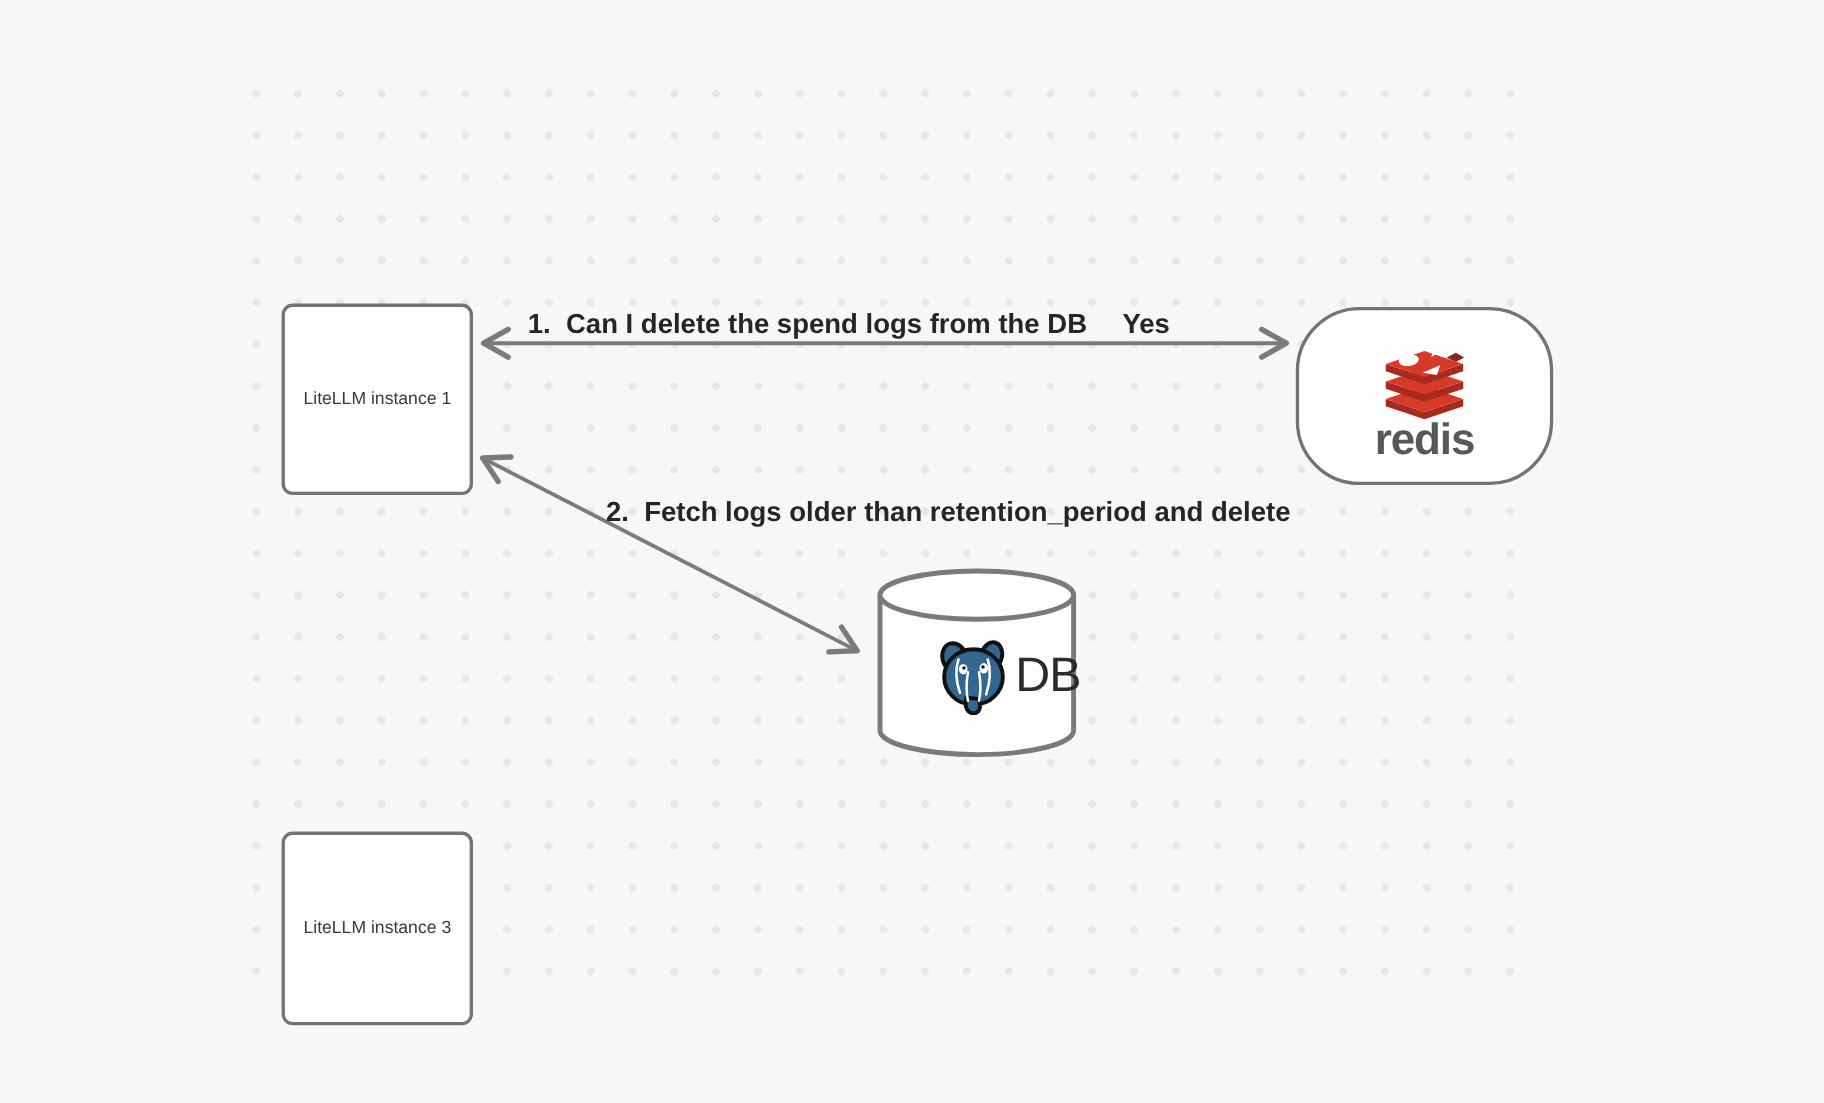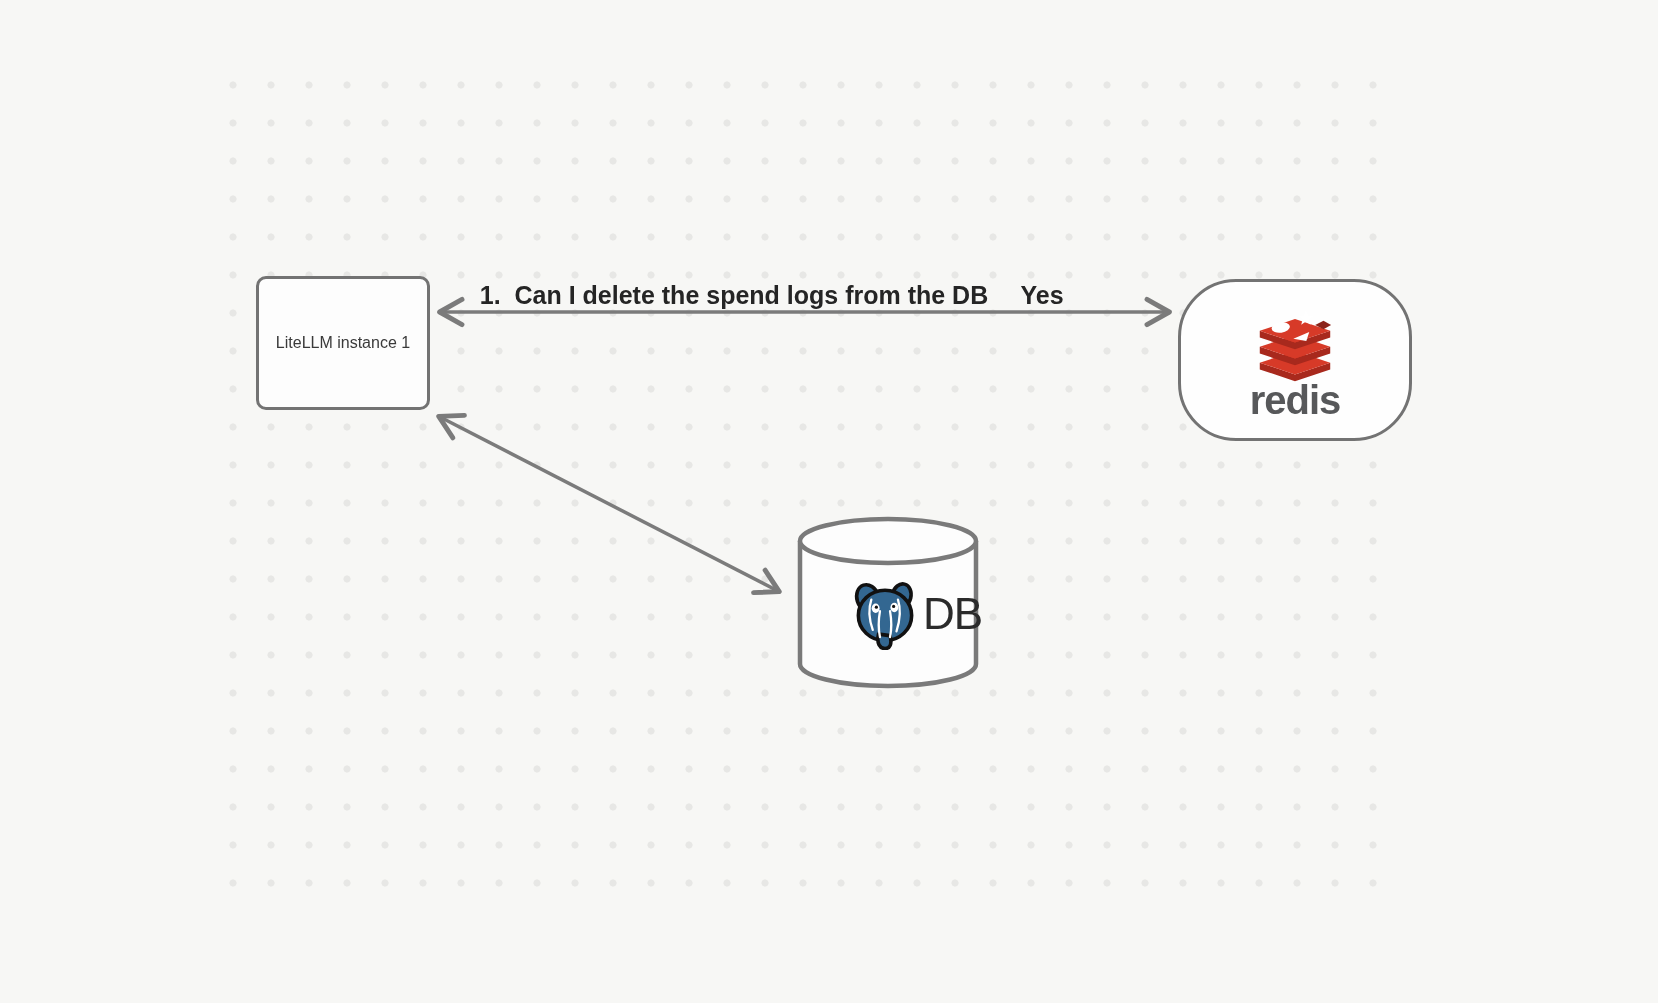--- a/index.html
+++ b/index.html
@@ -23,21 +23,21 @@
     width:174px;height:176px;
     background:#fdfdfd;
     border:3.5px solid #737373;
     border-radius:10px;
     box-sizing:border-box;
     display:flex;align-items:center;justify-content:center;
   }
   .node-box .node-label{
     font-size:16px;color:#3a3a3a;text-align:center;
   }
-  #box-instance-1{left:256px;top:276px;height:134px;}
+  #box-instance-1{left:256px;top:276px;height:174px;}
   #box-instance-2{left:256px;top:513px;}
   #box-instance-3{left:256px;top:756px;}
 
   #redis-node{
     position:absolute;left:1178px;top:279px;width:234px;height:162px;
     background:#fefefe;
     border:3.5px solid #737373;
     border-radius:58px;
     box-sizing:border-box;
     display:flex;flex-direction:column;align-items:center;justify-content:center;
@@ -80,20 +80,23 @@
       <marker id="arrowhead" markerWidth="9" markerHeight="9" refX="7" refY="4.5" orient="auto-start-reverse" markerUnits="strokeWidth">
         <path d="M1,0.9 L7.4,4.5 L1,8.1" fill="none" stroke="#7b7b7b" stroke-width="1.4" stroke-linecap="round" stroke-linejoin="round"></path>
       </marker>
     </defs>
     <line x1="441" y1="312" x2="1168" y2="312" stroke="#7b7b7b" stroke-width="3.5" marker-start="url(#arrowhead)" marker-end="url(#arrowhead)"></line>
     <line x1="440" y1="417" x2="778" y2="591" stroke="#7b7b7b" stroke-width="3.5" marker-start="url(#arrowhead)" marker-end="url(#arrowhead)"></line>
   </svg>
 
   <div class="node-box" id="box-instance-1">
     <span class="node-label">LiteLLM instance 1</span>
+  </div>
+  <div class="node-box" id="box-instance-3">
+    <span class="node-label">LiteLLM instance 3</span>
   </div>
 
   <div id="redis-node">
     <svg width="84" height="78" viewBox="0 0 100 93">
 
       <g>
         <polygon points="8,70 50,84 92,70 92,78 50,92 8,78" fill="#a8291d"></polygon>
         <polygon points="8,70 50,56 92,70 50,84" fill="#d73a28"></polygon>
       </g>
 
@@ -138,14 +141,15 @@
       <ellipse cx="37" cy="42" rx="5.5" ry="6.5" fill="#ffffff"></ellipse>
       <ellipse cx="63" cy="41" rx="5.5" ry="6.5" fill="#ffffff"></ellipse>
       <circle cx="38" cy="40.5" r="2.2" fill="#111111"></circle>
       <circle cx="62" cy="39.5" r="2.2" fill="#111111"></circle>
     </svg>
     <span class="db-label">DB</span>
   </div>
 
   <div class="edge-label" id="edge1-label">1.  Can I delete the spend logs from the DB</div>
   <div class="edge-label" id="edge1-response">Yes</div>
+  <div class="edge-label" id="edge2-label">2.  Fetch logs older than retention_period and delete</div>
 
 </div>
 
 </body></html>

